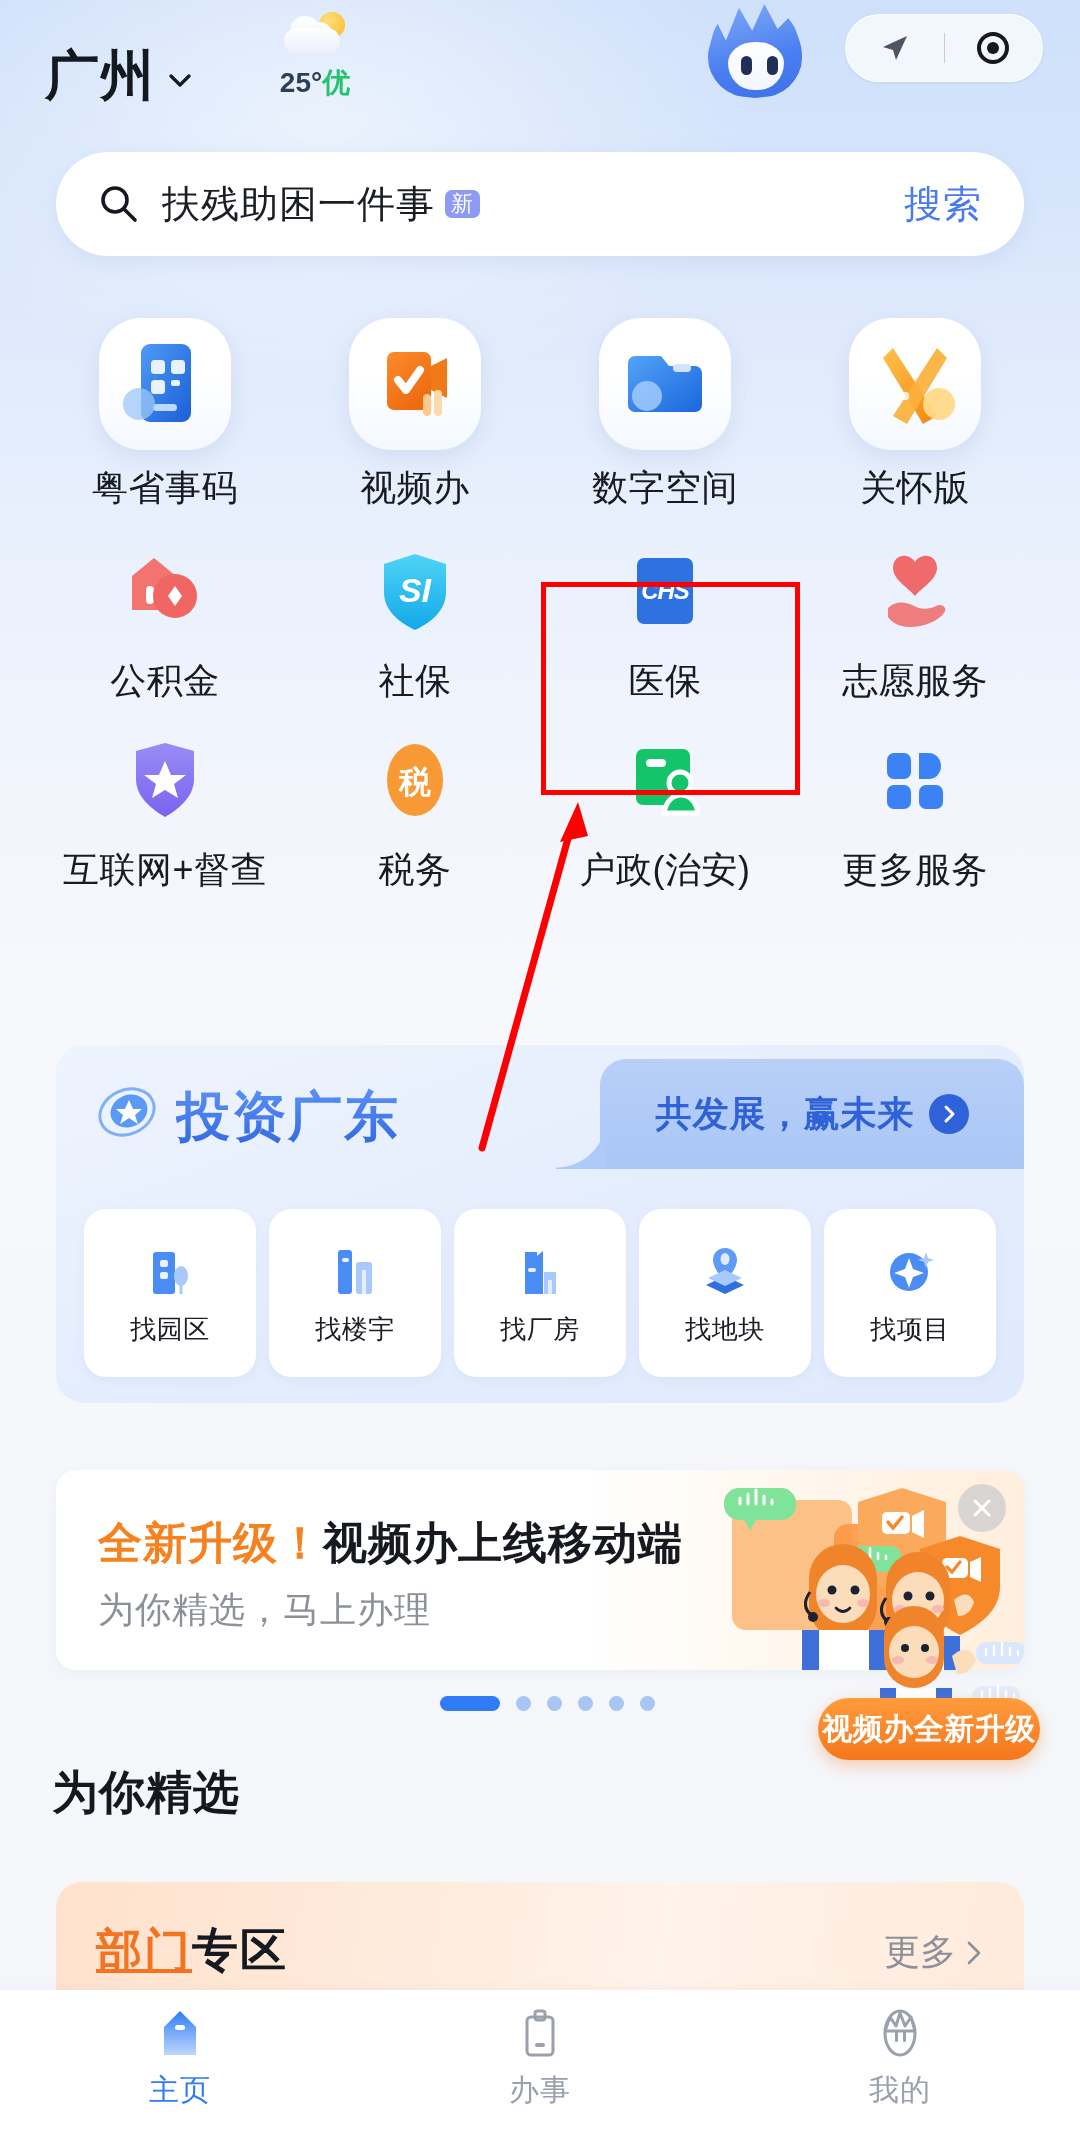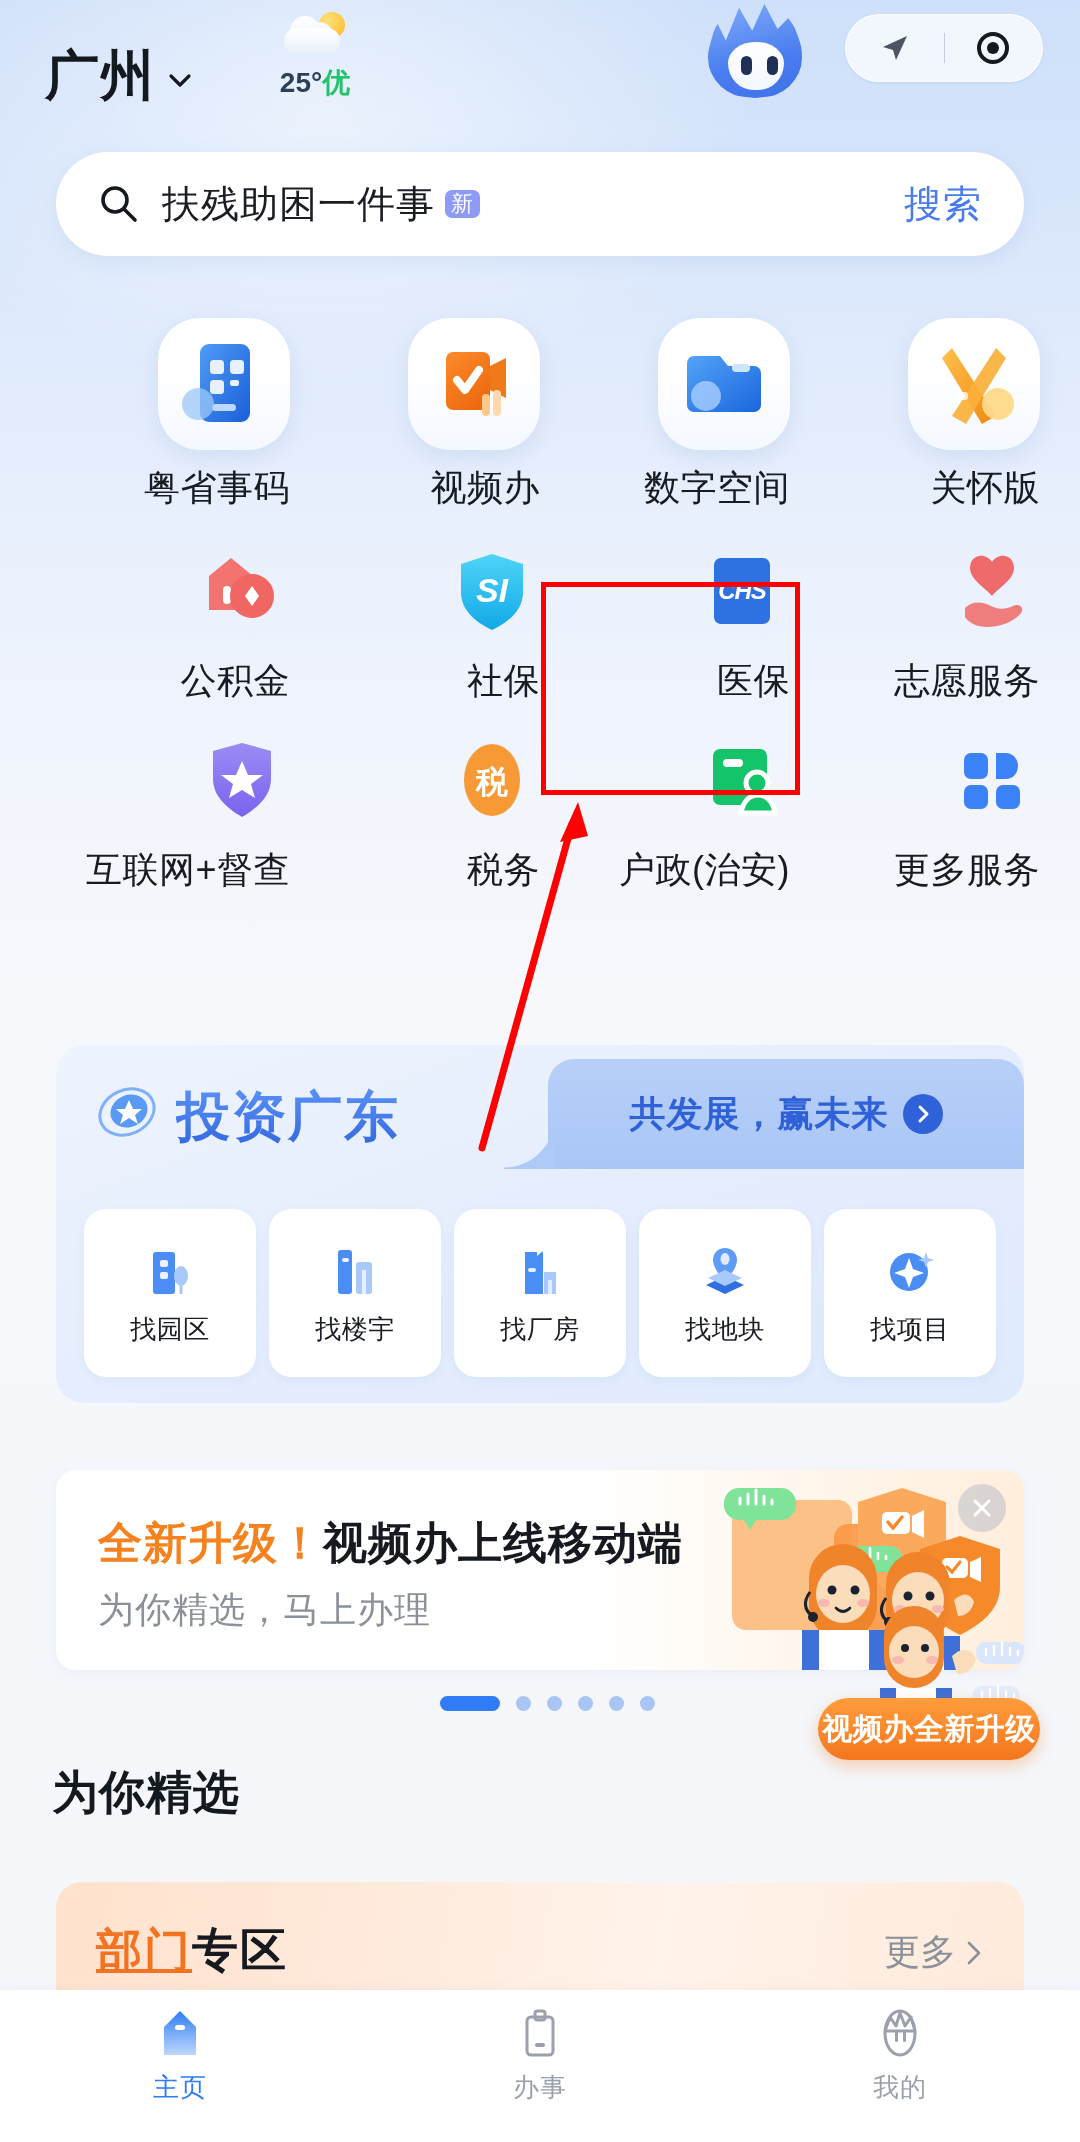--- a/index.html
+++ b/index.html
@@ -68,37 +68,37 @@
      box-shadow:0 6px 20px rgba(130,160,210,.15);display:flex;align-items:center;padding:12px 42px;}
   .s-icon{width:42px;height:42px;flex:0 0 42px;margin-right:22px;}
   .s-text{font-size:38px;color:#1a1d23;white-space:nowrap;letter-spacing:1px;}
   .s-badge{display:inline-block;margin-left:10px;background:#8d9bf5;color:#fff;font-size:22px;
      border-radius:7px;padding:3px 6px;vertical-align:6px;line-height:1;font-weight:500;}
   .s-btn{margin-left:auto;font-size:38px;color:#4a7af0;letter-spacing:1px;}
 
   
   .grid{position:absolute;left:40px;top:318px;width:1000px;}
   .grid-row{display:flex;}
-  .cell{width:250px;display:flex;flex-direction:column;align-items:flex-end;}
+  .cell{width:250px;display:flex;flex-direction:column;align-items:center;}
   .cell-lbl{font-size:36px;color:#181b21;margin-top:14px;letter-spacing:.5px;white-space:nowrap;}
   .big-ico{width:132px;height:132px;border-radius:42px;background:linear-gradient(180deg,#ffffff 40%,#f4f8ff);
      box-shadow:0 8px 22px rgba(120,150,200,.18);display:flex;align-items:center;justify-content:center;}
   .sm-ico{width:96px;height:96px;display:flex;align-items:center;justify-content:center;}
   .row1 .cell{padding-bottom:4px;}
   .row2,.row3{margin-top:26px;}
   .row2 .cell-lbl,.row3 .cell-lbl{margin-top:18px;}
 
   
   .annot-box{position:absolute;left:541px;top:582px;width:259px;height:213px;border:5px solid #fe0000;z-index:60;pointer-events:none;}
   .annot-arrow{position:absolute;left:420px;top:790px;width:220px;height:370px;z-index:60;pointer-events:none;}
 
   
   .invest{position:absolute;left:56px;top:1045px;width:968px;height:358px;border-radius:28px;
      background:linear-gradient(160deg,#eef4fe 0%,#e4edfd 55%,#dfeafd 100%);overflow:hidden;}
-  .invest-tab{position:absolute;right:0;top:14px;width:476px;height:110px;border-radius:26px 26px 0 0;
+  .invest-tab{position:absolute;right:0;top:14px;width:424px;height:110px;border-radius:26px 26px 0 0;
      background:linear-gradient(180deg,#b8d0f8,#a9c6f6);display:flex;align-items:center;justify-content:center;gap:14px;}
   .invest-tab::before{content:"";position:absolute;left:-44px;bottom:0;width:50px;height:52px;
      background:radial-gradient(circle at 0 0, transparent 50px, #aecbf7 51px);}
   .invest-tab-txt{font-size:36px;color:#2f62d8;font-weight:700;letter-spacing:1px;}
   .invest-chevcirc{width:40px;height:40px;border-radius:50%;background:#2f62d8;display:flex;align-items:center;justify-content:center;}
   .invest-head{position:absolute;left:40px;top:36px;display:flex;align-items:flex-start;gap:18px;}
   .invest-logo{width:62px;height:62px;}
   .invest-title{font-size:54px;font-weight:800;color:#3f7af2;letter-spacing:2px;
      background:linear-gradient(180deg,#5f95f8,#2f63e0);-webkit-background-clip:text;background-clip:text;color:transparent;}
   .invest-items{position:absolute;left:28px;top:164px;width:912px;display:flex;justify-content:space-between;}
@@ -141,21 +141,21 @@
   .dept-title{position:absolute;left:40px;top:38px;font-size:46px;font-weight:800;letter-spacing:2px;}
   .dept-title .o{color:#f47320;text-decoration:underline;}
   .dept-title .k{color:#16191f;}
   .dept-more{position:absolute;right:40px;top:46px;font-size:36px;color:#8b9099;display:flex;align-items:center;gap:8px;}
 
   
   .tabbar{position:absolute;left:0;bottom:0;width:1080px;height:152px;background:#ffffff;
      display:flex;align-items:flex-start;padding-top:14px;box-shadow:0 -2px 10px rgba(130,150,185,.07);}
   .tab{flex:1;display:flex;flex-direction:column;align-items:center;gap:8px;}
   .tab-ico{width:58px;height:58px;display:flex;align-items:center;justify-content:center;}
-  .tab-lbl{font-size:26px;letter-spacing:1px;}
+  .tab-lbl{font-size:30px;letter-spacing:1px;}
   .tab.active .tab-lbl{color:#2f7cf6;}
   .tab .tab-lbl{color:#9aa1ad;}
 </style>
 </head>
 <body>
 
 <div id="app">
 
   <div class="header">
     <div class="city-wrap">

